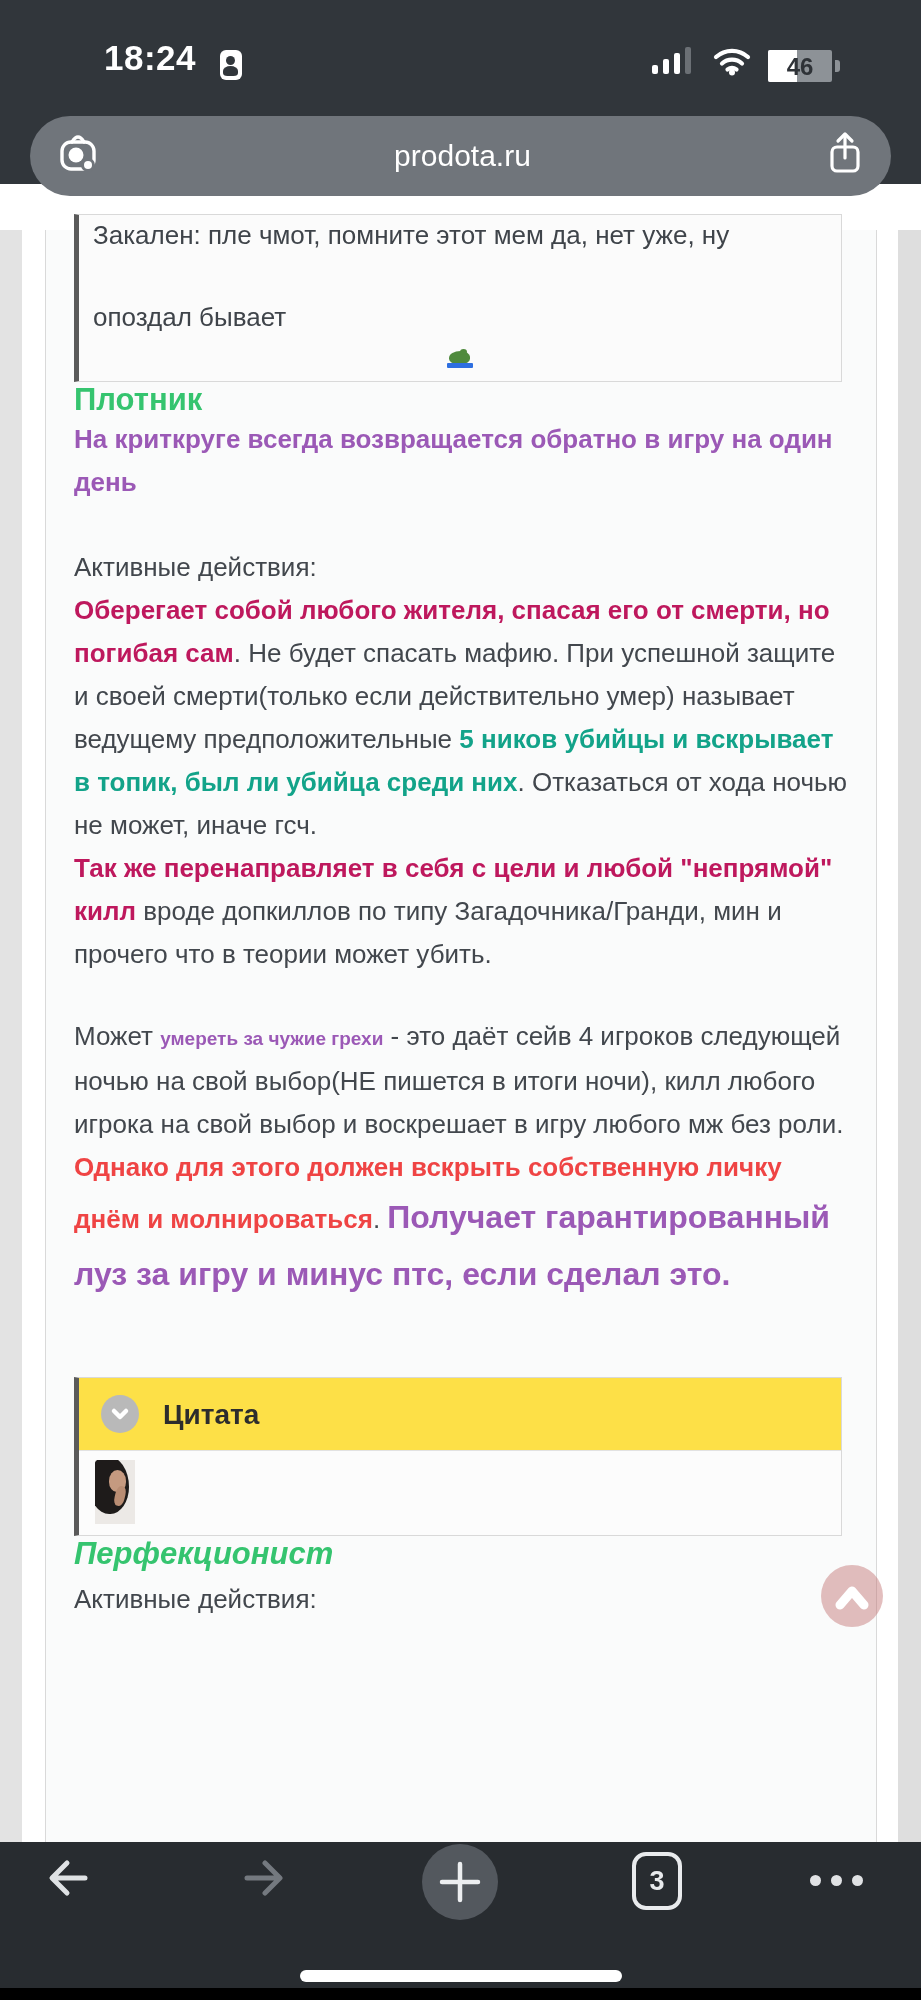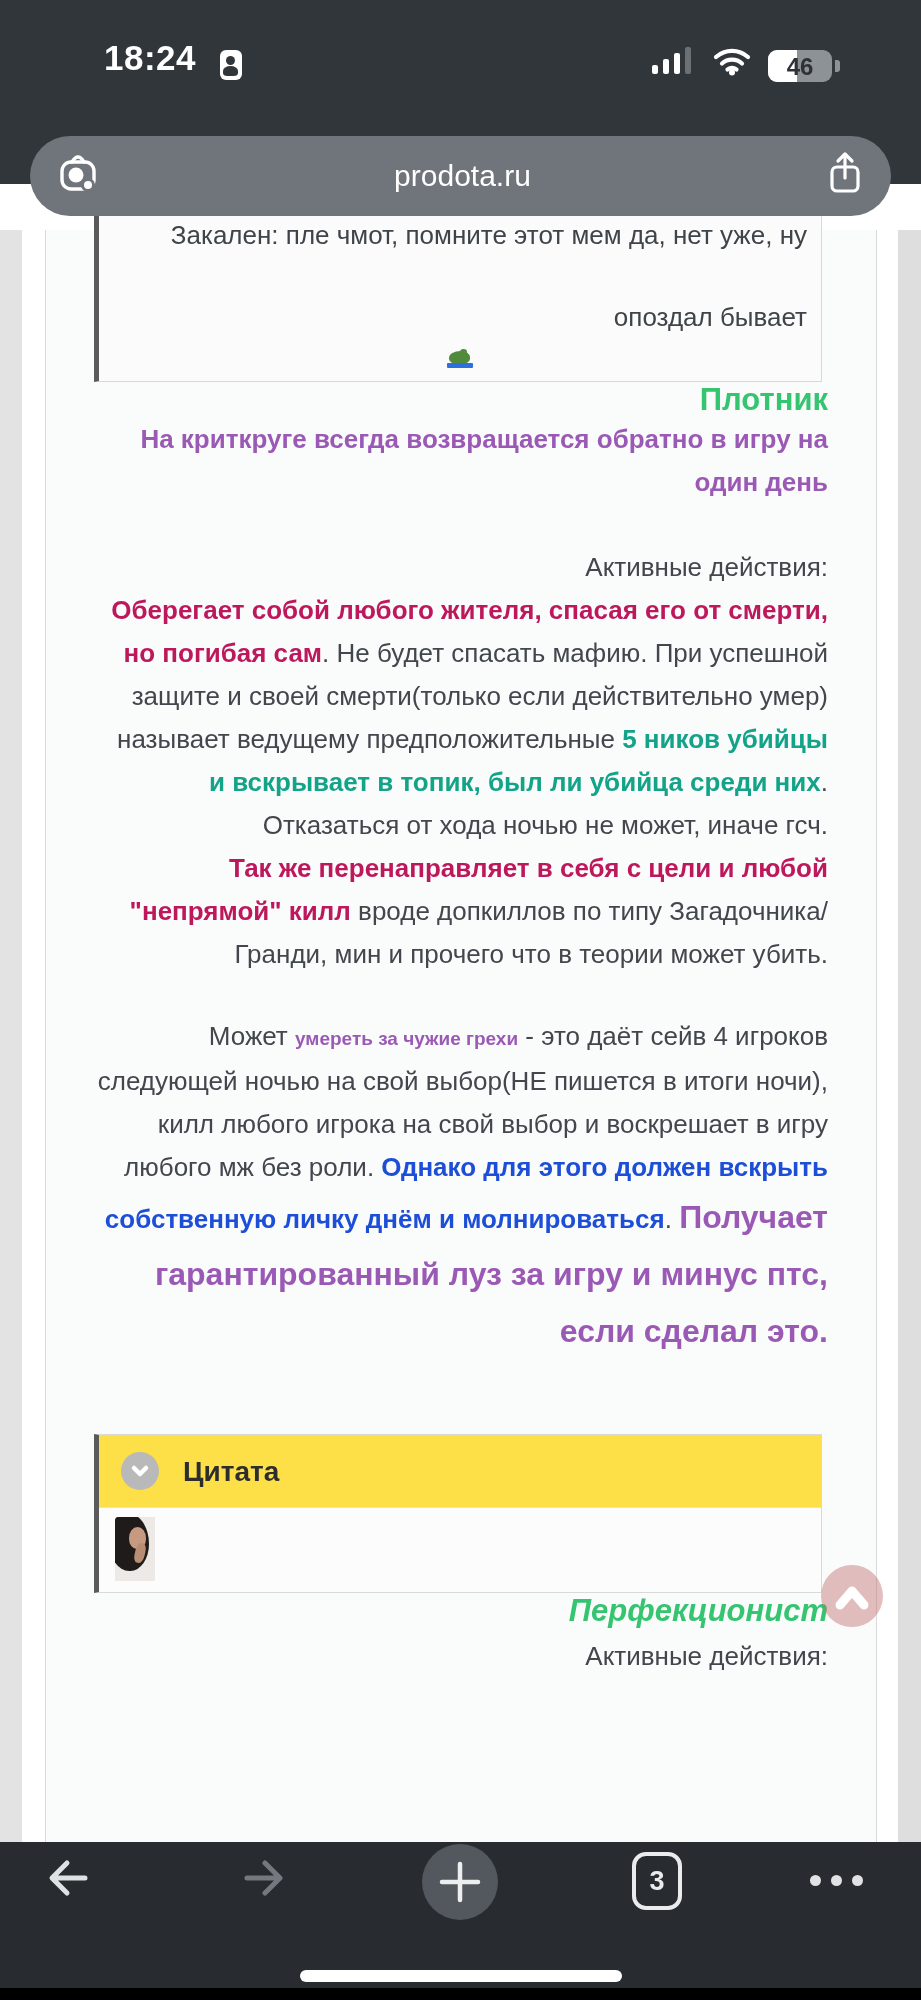--- a/index.html
+++ b/index.html
@@ -19,56 +19,56 @@
   .person-badge{position:absolute;left:220px;top:50px;width:22px;height:30px;background:#fff;border-radius:6px;}
   .person-badge .head{position:absolute;left:6px;top:6px;width:9px;height:9px;border-radius:50%;background:#31363b;}
   .person-badge .body{position:absolute;left:3px;top:16px;width:15px;height:10px;border-radius:50% 50% 30% 30%;background:#31363b;}
   .signal{position:absolute;left:652px;top:46px;width:48px;height:28px;}
   .signal i{position:absolute;bottom:0;width:6px;border-radius:2px;background:#fff;}
   .signal i:nth-child(1){left:0;height:9px;}
   .signal i:nth-child(2){left:11px;height:15px;}
   .signal i:nth-child(3){left:22px;height:21px;}
   .signal i:nth-child(4){left:33px;height:27px;background:#6b7075;}
   .wifi{position:absolute;left:712px;top:46px;}
-  .battery{position:absolute;left:768px;top:50px;width:64px;height:32px;border-radius:9px;background:#8d9297;overflow:hidden;}
+  .battery{position:absolute;left:768px;top:50px;width:64px;height:32px;border-radius:2px;background:#8d9297;overflow:hidden;}
   .battery .fill{position:absolute;left:0;top:0;bottom:0;width:46%;background:#fff;}
   .battery .pct{position:absolute;left:0;right:0;top:3px;text-align:center;font-size:24px;font-weight:700;color:#2e3237;}
   .battery-nub{position:absolute;left:835px;top:60px;width:5px;height:12px;border-radius:0 3px 3px 0;background:#8d9297;}
   .omnibox{
-    position:absolute;left:30px;top:136px;width:861px;height:80px;border-radius:40px;
+    position:absolute;left:30px;top:116px;width:861px;height:80px;border-radius:40px;
     background:#70757b;display:flex;align-items:center;justify-content:space-between;padding:0 26px;box-sizing:border-box;
   }
   .omnibox .domain{color:#ffffff;font-size:30px;flex:1;text-align:center;}
   
   .page{position:absolute;top:230px;left:0;width:921px;height:1770px;background:#ffffff;z-index:1;}
   .edge{position:absolute;top:0;bottom:0;background:#e3e3e3;}
   .edge.left{left:0;width:22px;}
   .edge.right{right:0;width:23px;background:#dedede;}
   .content{
     position:absolute;left:45px;right:44px;top:0;bottom:0;
     background:#fafbfb;border-left:1px solid #d9d9d9;border-right:1px solid #d9d9d9;
-    padding:0 48px;box-sizing:border-box;
-    color:#42474d;font-size:26px;line-height:43px;text-align:right;
+    padding:0 28px;box-sizing:border-box;
+    color:#42474d;font-size:26px;line-height:43px;
   }
   p{margin:0;}
   .quote-box{background:#fbfbfb;border:1px solid #d9d9d9;border-left:5px solid #5a5a5a;margin-right:6px;}
   .quote-box.first{margin-top:-16px;padding:0 14px 2px;line-height:41px;color:#3f444a;font-size:26px;}
   .q-blank{height:41px;}
   .q-emoji-row{height:41px;display:flex;align-items:center;justify-content:center;}
   .emoji-frog{position:relative;width:26px;height:18px;}
   .emoji-frog .blob{position:absolute;left:2px;top:1px;width:21px;height:13px;background:#4f8a3d;border-radius:55% 45% 40% 40%;}
   .emoji-frog .bump{position:absolute;left:13px;top:-1px;width:7px;height:6px;background:#4f8a3d;border-radius:50%;}
   .emoji-frog .base{position:absolute;left:0;bottom:0;width:26px;height:5px;background:#2e6fe0;border-radius:1px;}
   h2.green{color:#35c46f;font-size:31px;line-height:36px;font-weight:700;margin:0;}
   .h-plot{margin-top:56px;}
   .lbl{margin-top:42px;}
   .purple-b{color:#9b59b6;font-weight:700;}
   .yellow-b{color:#be185d;font-weight:700;}
   .teal-b{color:#12a389;font-weight:700;}
-  .dark-b{color:#1d4ed8;font-weight:700;}
+  .dark-b{color:#ef4444;font-weight:700;}
   .purple-lg{color:#9b59b6;font-weight:700;font-size:19px;}
   .purple-xl{color:#9b59b6;font-weight:700;font-size:32px;line-height:57px;}
   .p-body2{margin-top:39px;}
   .quote-box.second{margin-top:74px;margin-bottom:0;}
   .q2-header{height:72px;background:#fde047;display:flex;align-items:center;padding:0 22px;border-bottom:1px solid #e2e2e2;}
   .q2-header .circ{width:38px;height:38px;border-radius:50%;background:#b9b9b9;display:flex;align-items:center;justify-content:center;}
   .q2-header .qtitle{font-size:28px;font-weight:700;color:#2d2d2d;margin-left:24px;}
   .q2-body{height:84px;position:relative;background:#fcfcfc;}
   .avatar{position:absolute;left:16px;top:9px;width:40px;height:64px;background:#ece9e6;overflow:hidden;}
   .avatar .hair{position:absolute;left:-6px;top:-4px;width:40px;height:58px;background:#1e1b1a;border-radius:45% 55% 48% 52%;}

